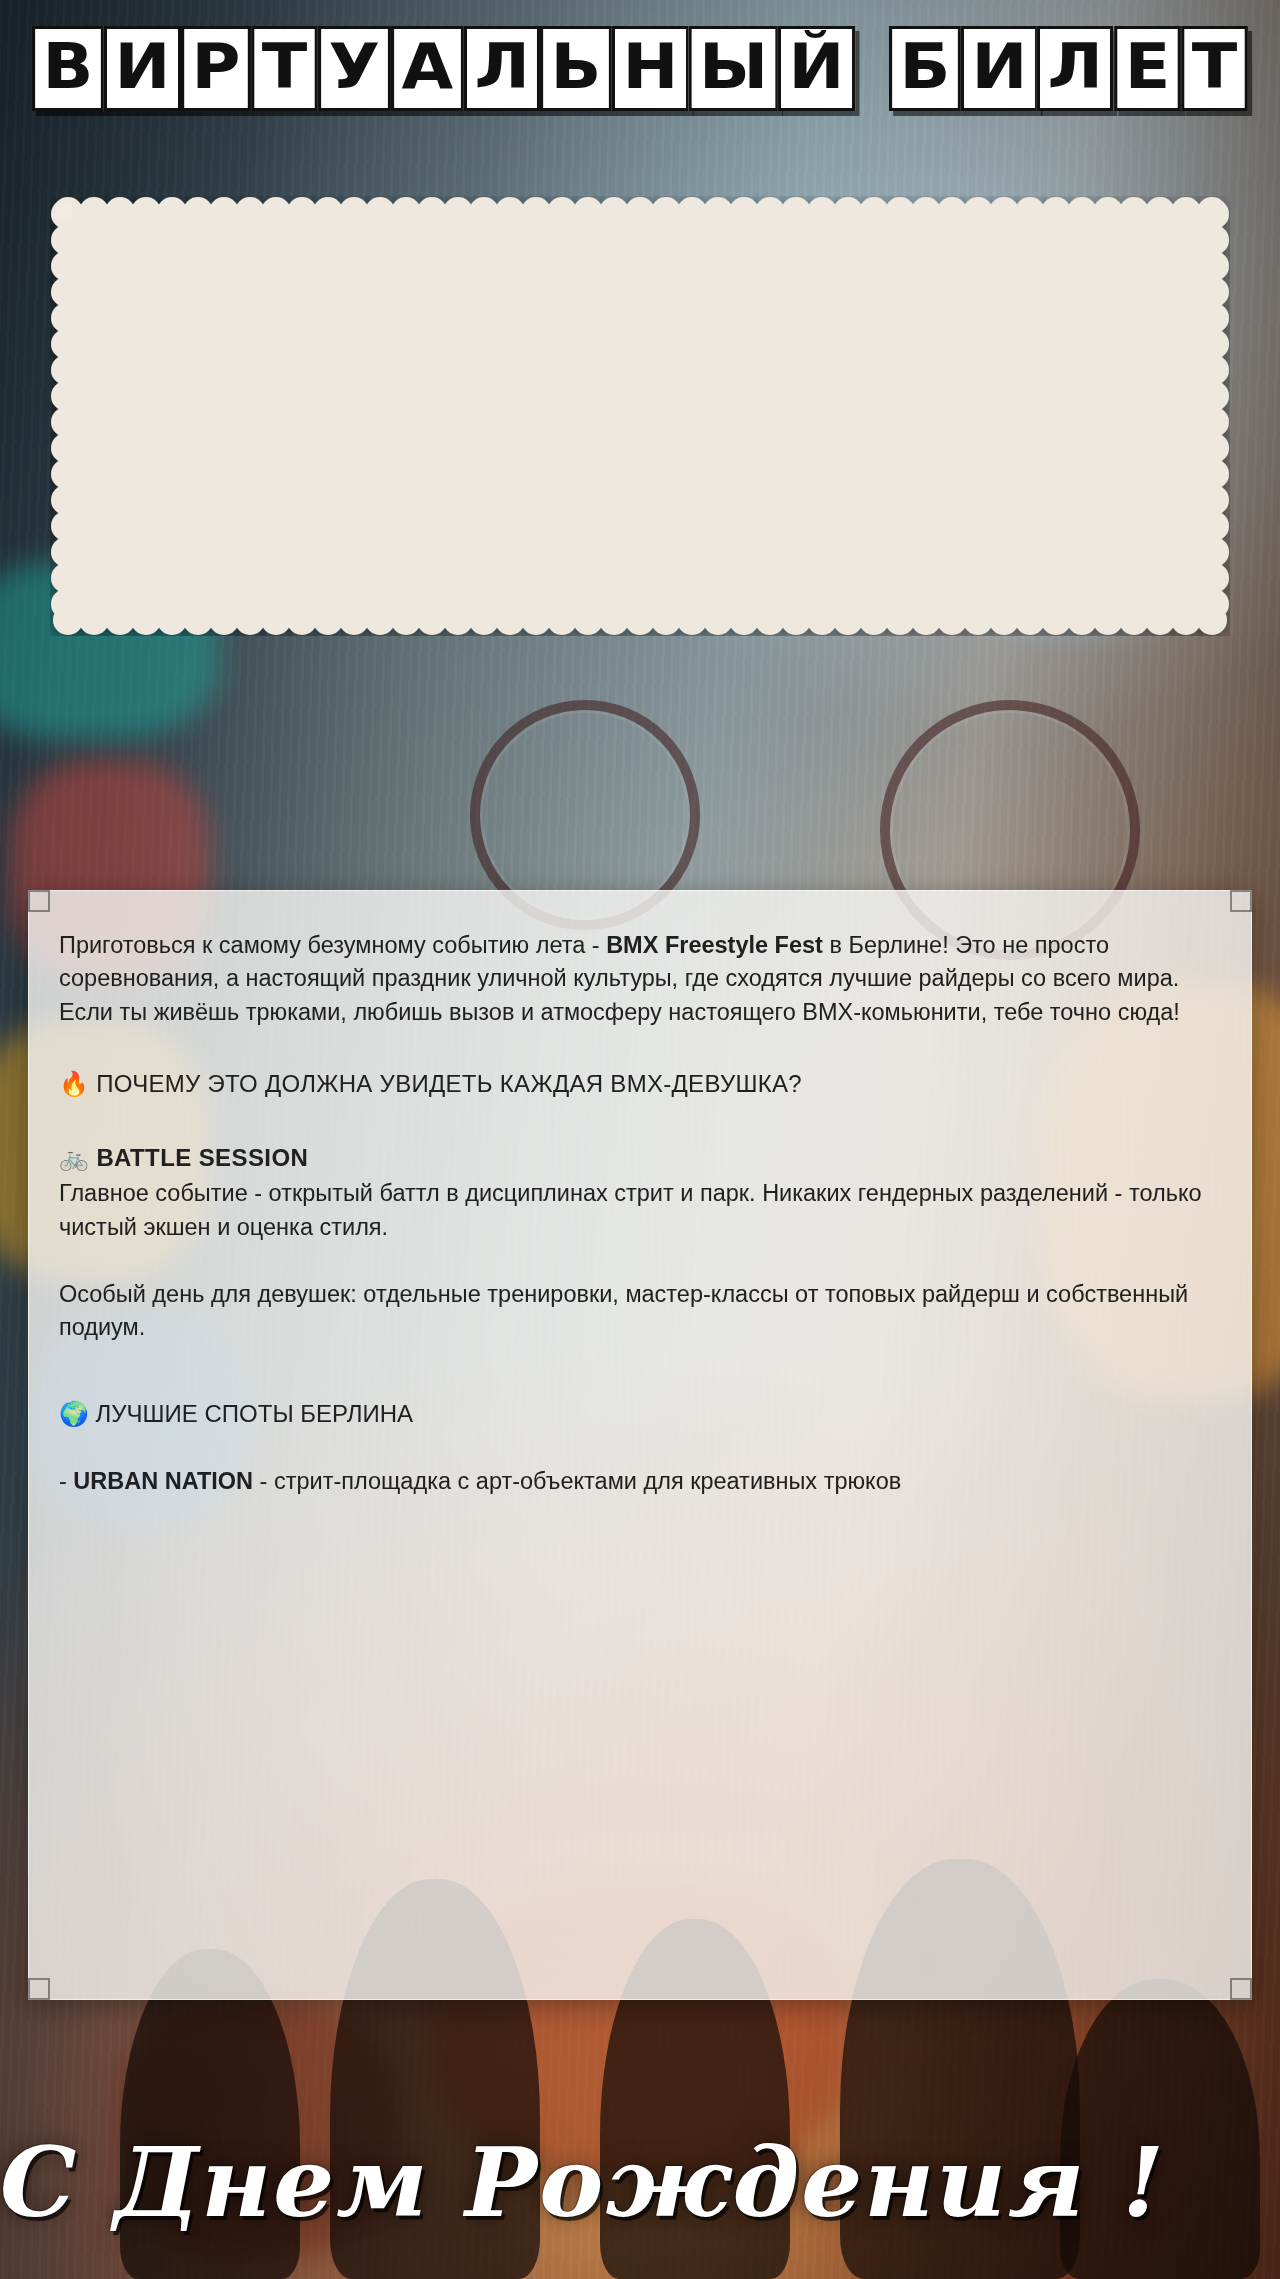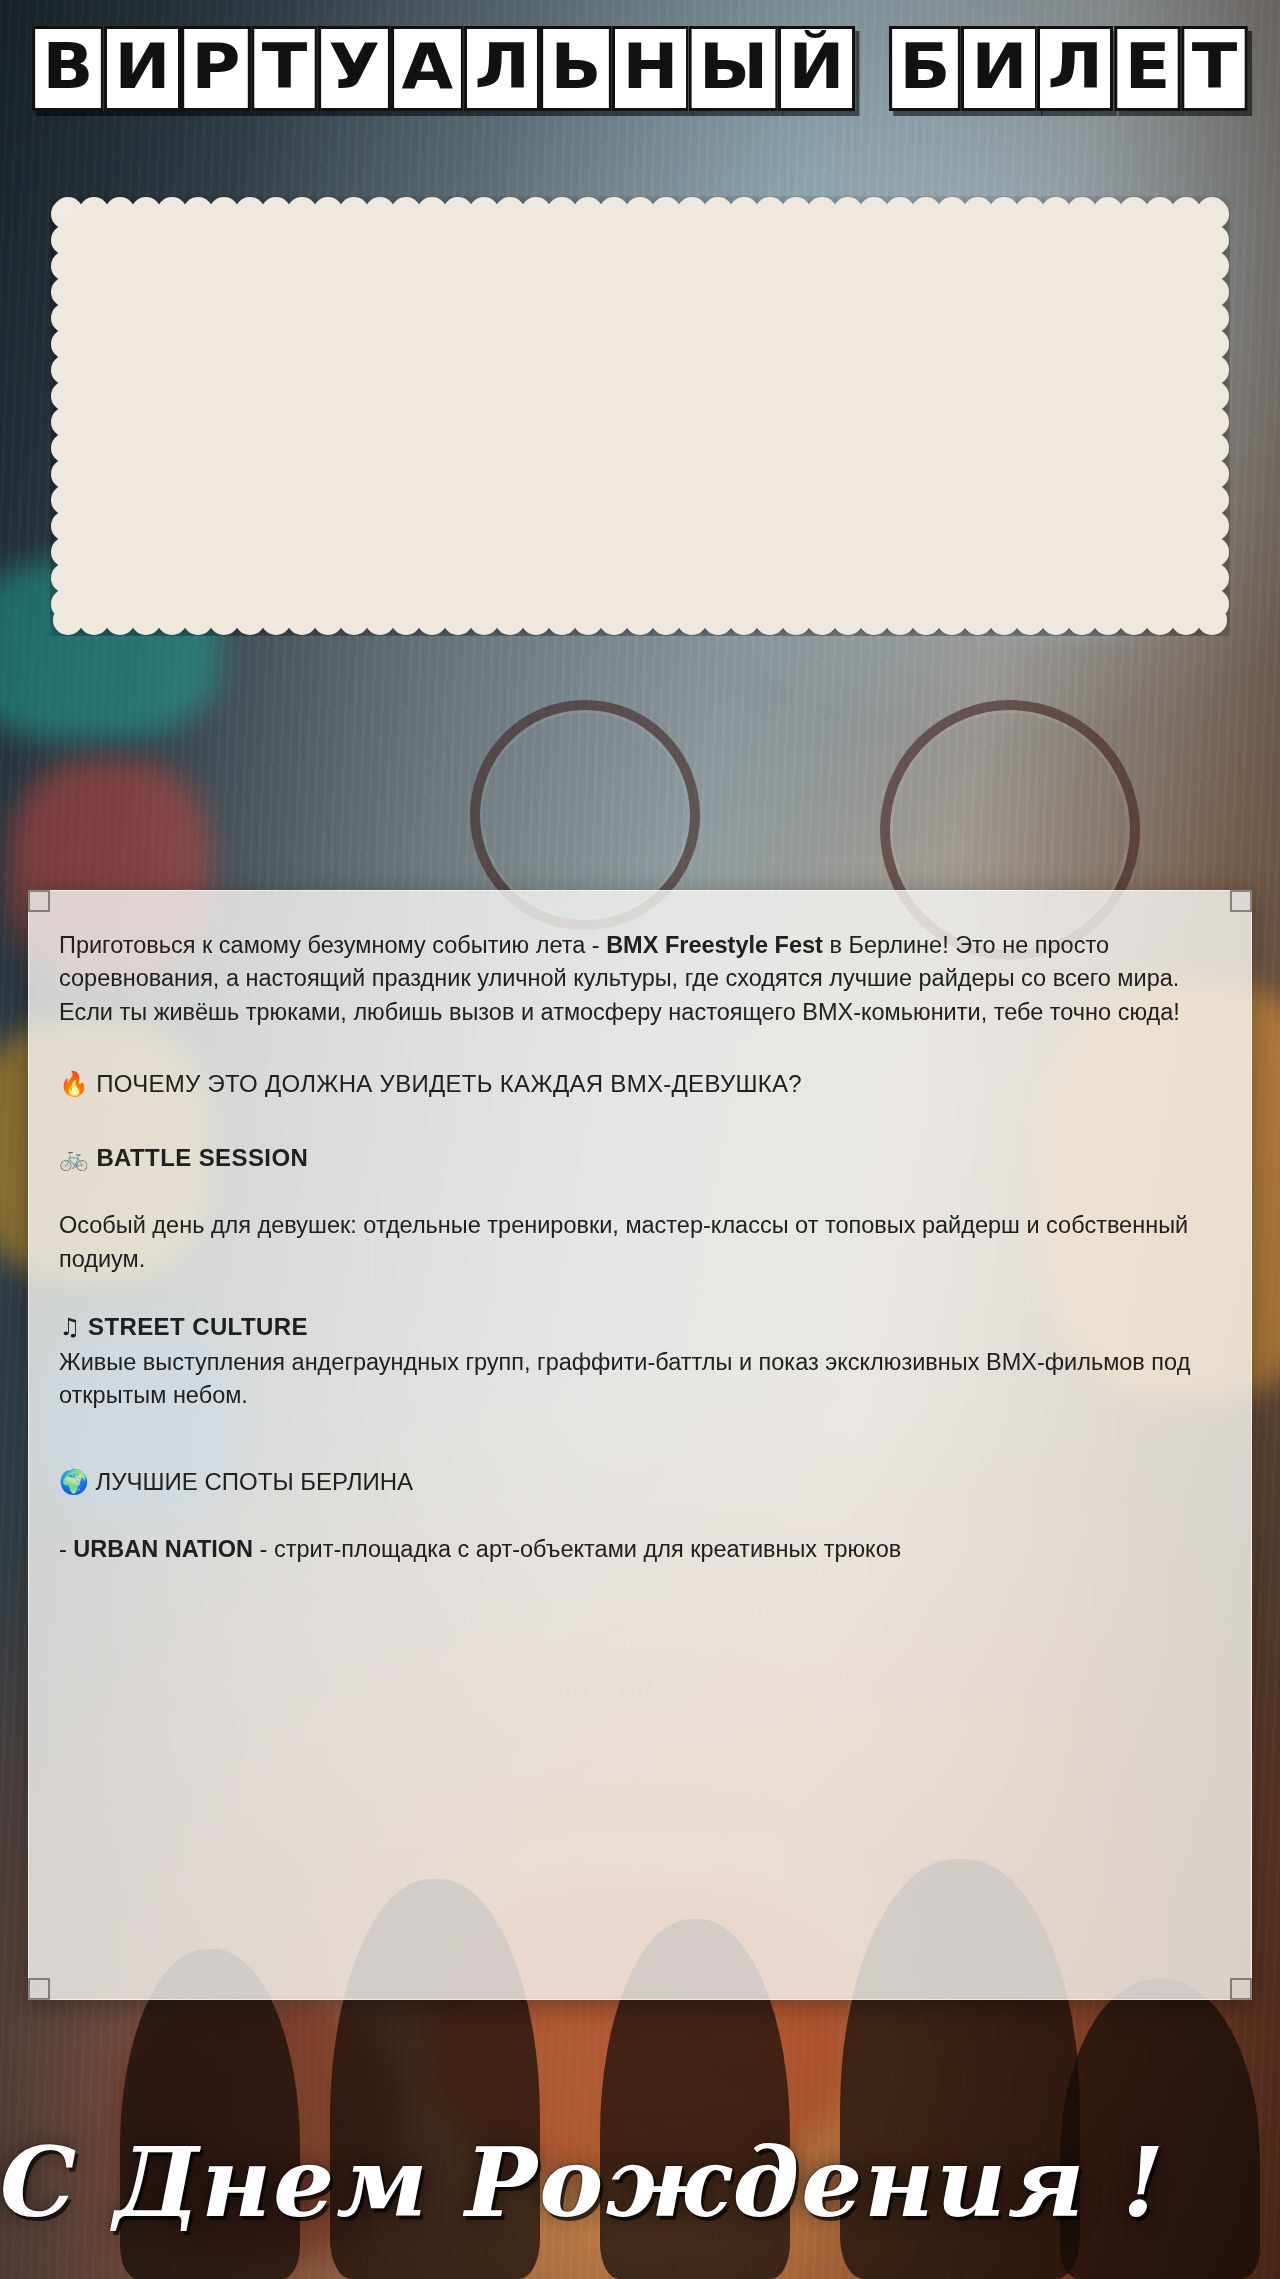--- a/index.html
+++ b/index.html
@@ -497,33 +497,27 @@
     <p class="q-line">
       <span class="emoji">🔥</span>
       <span>ПОЧЕМУ ЭТО ДОЛЖНА УВИДЕТЬ КАЖДАЯ BMX-ДЕВУШКА?</span>
     </p>
 
     <div class="sec">
       <div class="sec-title">
         <span class="emoji">🚲</span>
         <span>BATTLE SESSION</span>
       </div>
+      <p class="sec-body">Главное событие - открытый баттл в дисциплинах стрит и парк. Никаких гендерных разделений - только чистый экшен и оценка стиля.</p>
     </div>
 
     <div class="sec">
       <p class="sec-body">Особый день для девушек: отдельные тренировки, мастер-классы от топовых райдерш и собственный подиум.</p>
     </div>
 
-    <div class="sec">
-      <div class="sec-title">
-        <span class="emoji">♫</span>
-        <span>STREET CULTURE</span>
-      </div>
-      <p class="sec-body">Живые выступления андеграундных групп, граффити-баттлы и показ эксклюзивных BMX-фильмов под открытым небом.</p>
-    </div>
 
     <p class="spots-head">
       <span class="emoji">🌍</span>
       <span>ЛУЧШИЕ СПОТЫ БЕРЛИНА</span>
     </p>
 
     <p class="spot-line">
       <span>- </span><b>URBAN NATION</b><span> - стрит-площадка с арт-объектами для креативных трюков</span>
     </p>
   </div>

